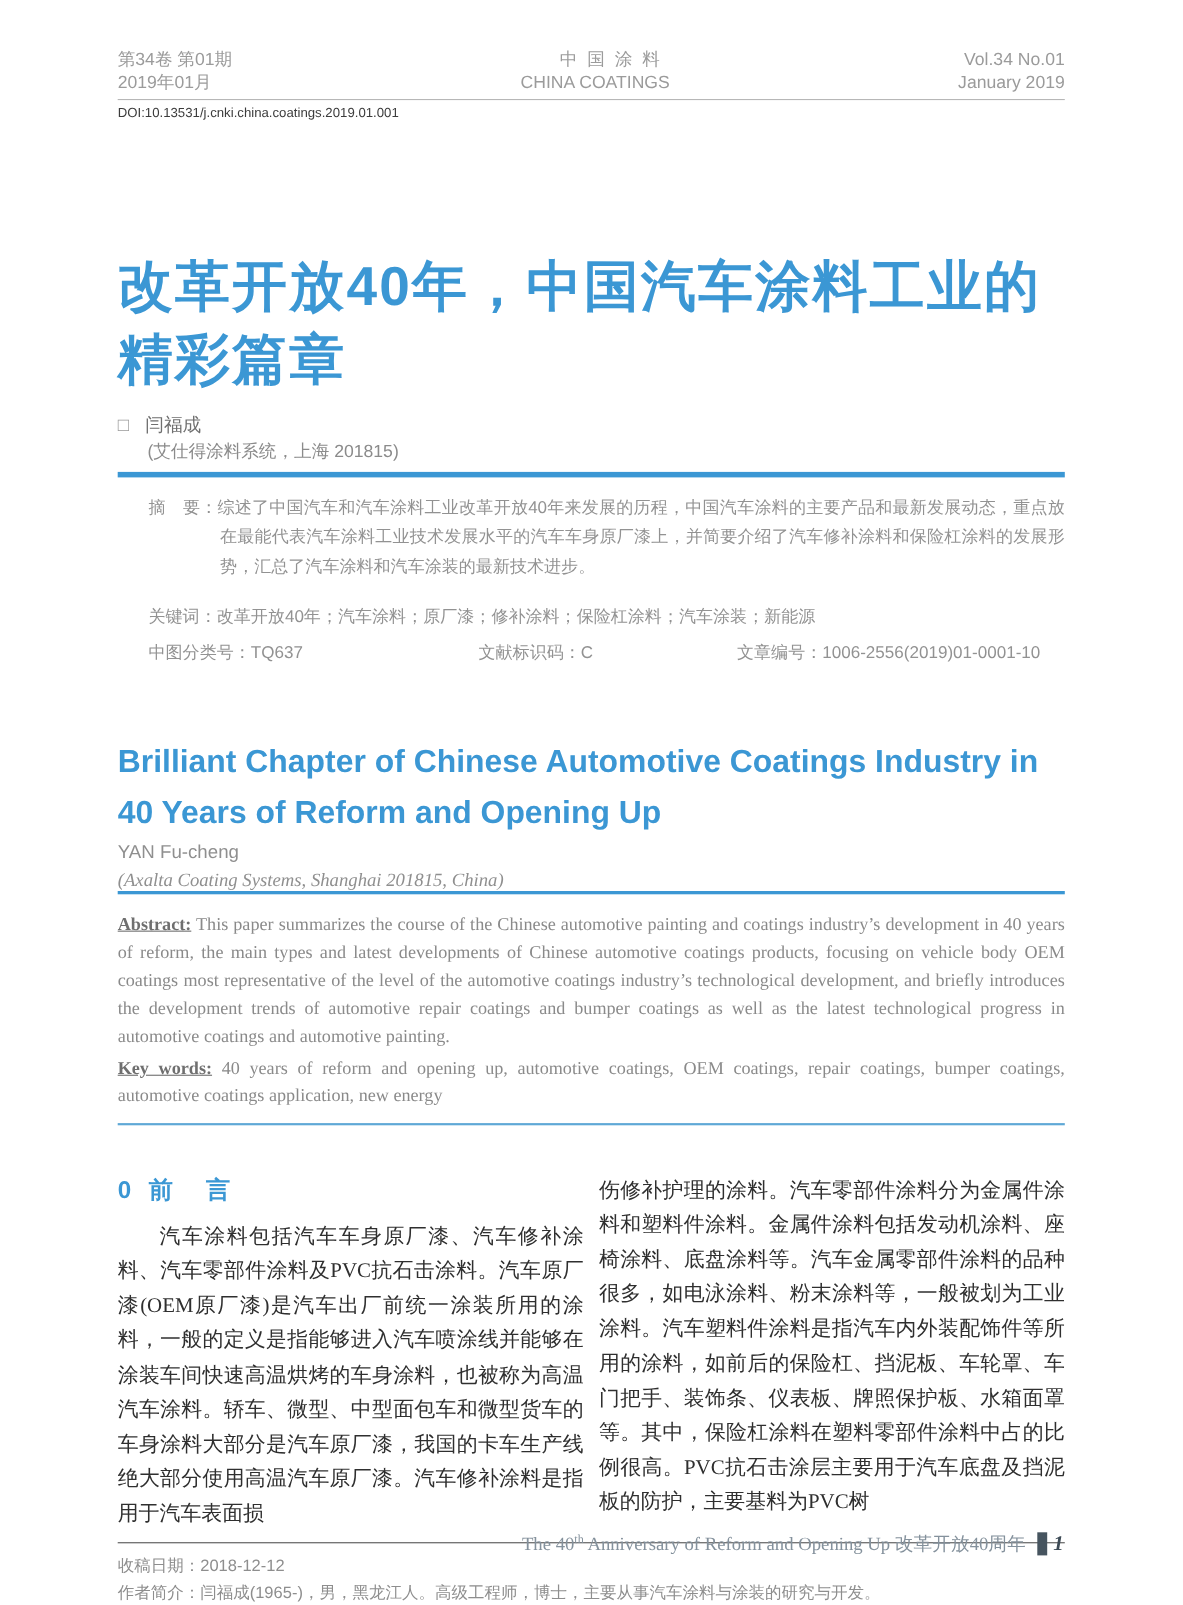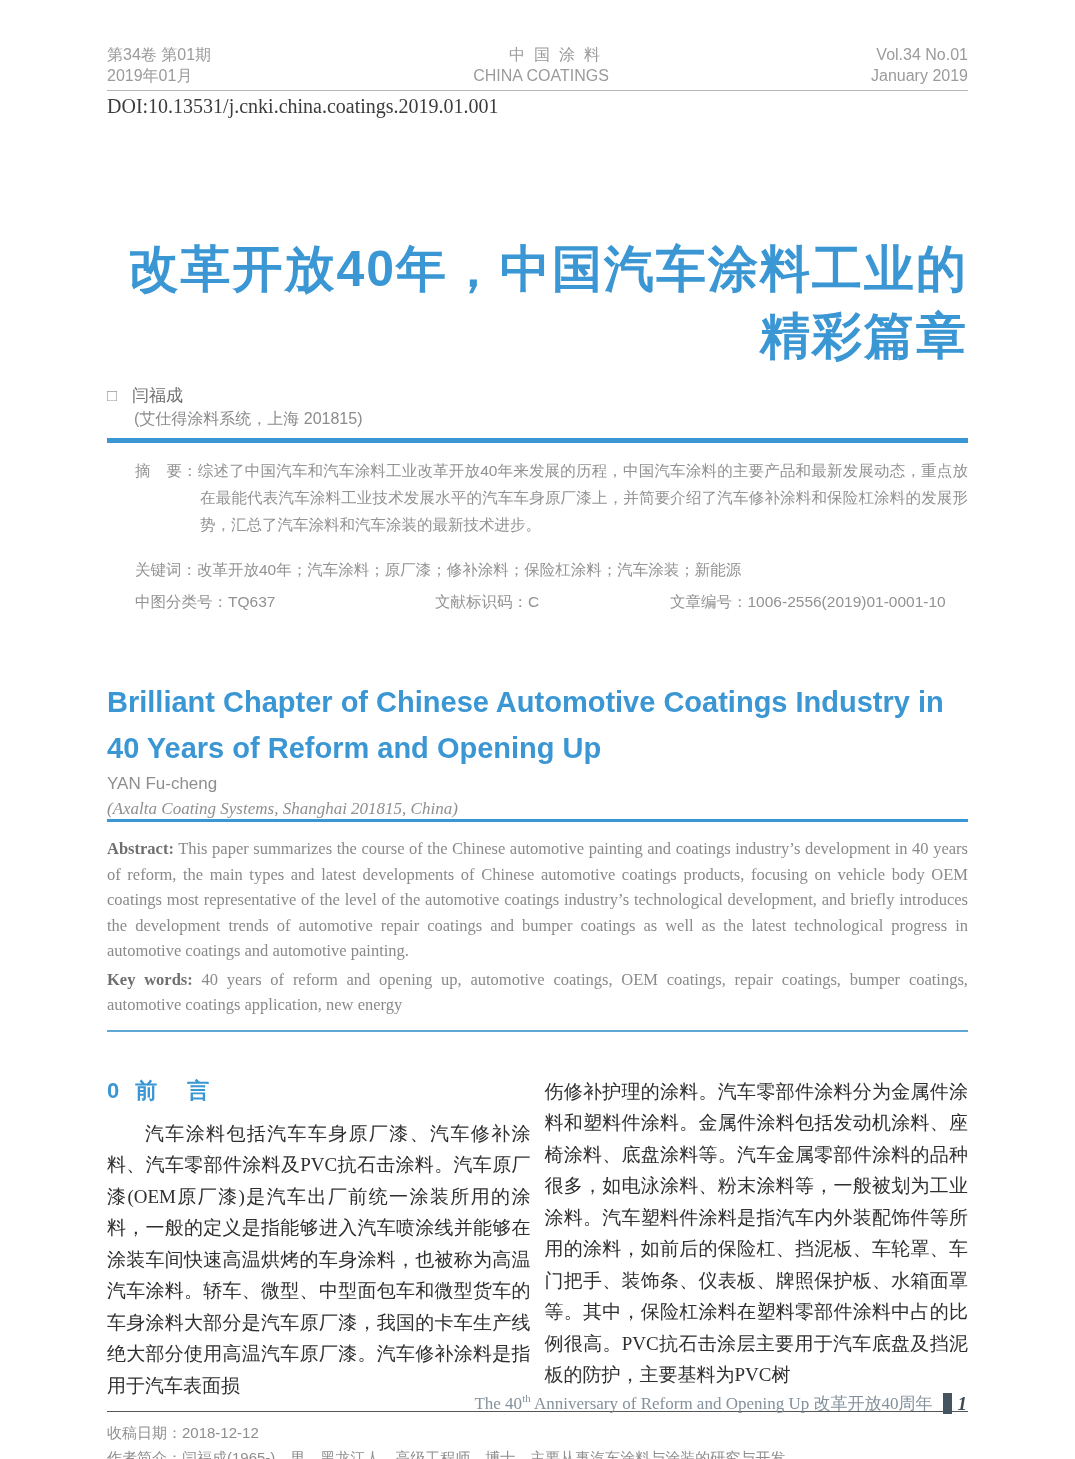--- a/index.html
+++ b/index.html
@@ -14,25 +14,25 @@
   .content { padding:44px 107px 0 107px; }
 
   
   .jheader { display:flex; justify-content:space-between; align-items:flex-start;
              color:#9b9b9b; font-size:16px; line-height:21px; }
   .jheader .col-left { text-align:left; }
   .jheader .col-center { text-align:right; }
   .jheader .col-center .cn { letter-spacing:9px; padding-left:9px; }
   .jheader .col-right { text-align:right; }
   .jheader-rule { border-top:1.5px solid #b7b7b7; margin-top:4px; }
-  .doi { font-family:Liberation Serif, serif; color:#3c3c3c; font-size:20px; margin-top:4px; }
+  .doi { font-family:Liberation Sans, sans-serif; color:#3c3c3c; font-size:12px; margin-top:4px; }
 
   
   .title-cn { margin-top:118px; color:#3b97d4; font-weight:bold;
-              font-size:50px; line-height:67px; letter-spacing:2px;text-align:right; }
+              font-size:50px; line-height:67px; letter-spacing:2px; }
 
   
   .author-cn { margin-top:14px; color:#6f6f6f; font-size:17px; line-height:23px; }
   .author-cn .marker { color:#9a9a9a; margin-right:10px; }
   .affil-cn { color:#8b8b8b; font-size:16px; margin-top:2px; padding-left:27px; }
 
   .rule-blue-thick { border-top:5px solid #3b97d4; margin-top:8px; }
   .rule-blue-mid   { border-top:3px solid #3b97d4; }
   .rule-blue-thin  { border-top:2px solid #5fa8d6; }
 
@@ -46,21 +46,21 @@
              color:#929292; font-size:15.5px; }
 
   
   .title-en { margin-top:66px; color:#3b97d4; font-weight:bold;
               font-size:29px; line-height:46px; }
   .author-en { margin-top:3px; color:#8f8f8f; font-size:17px; }
   .affil-en { font-family:"Liberation Serif", serif; font-style:italic;
               color:#8f8f8f; font-size:17px; margin-top:5px; }
   .abs-en { margin-top:14px; font-family:"Liberation Serif", serif; color:#8a8a8a;
             font-size:16.5px; line-height:25.5px; text-align:justify; }
-  .abs-en b, .kw-en b { color:#6f6f6f; }
+  .abs-en b, .kw-en b { color:#6f6f6f;text-decoration:underline; }
   .kw-en { margin-top:3px; font-family:"Liberation Serif", serif; color:#8a8a8a;
            font-size:16.5px; line-height:25.5px; text-align:justify; }
   .rule-after-kw { margin-top:12px; }
 
   
   .body-cols { margin-top:44px; display:flex; gap:14px; }
   .bcol { flex:1; }
   .sec-head { color:#3b97d4; font-weight:bold; font-size:22px;
               letter-spacing:2px; margin-bottom:12px; }
   .sec-head .num { margin-right:14px; }

